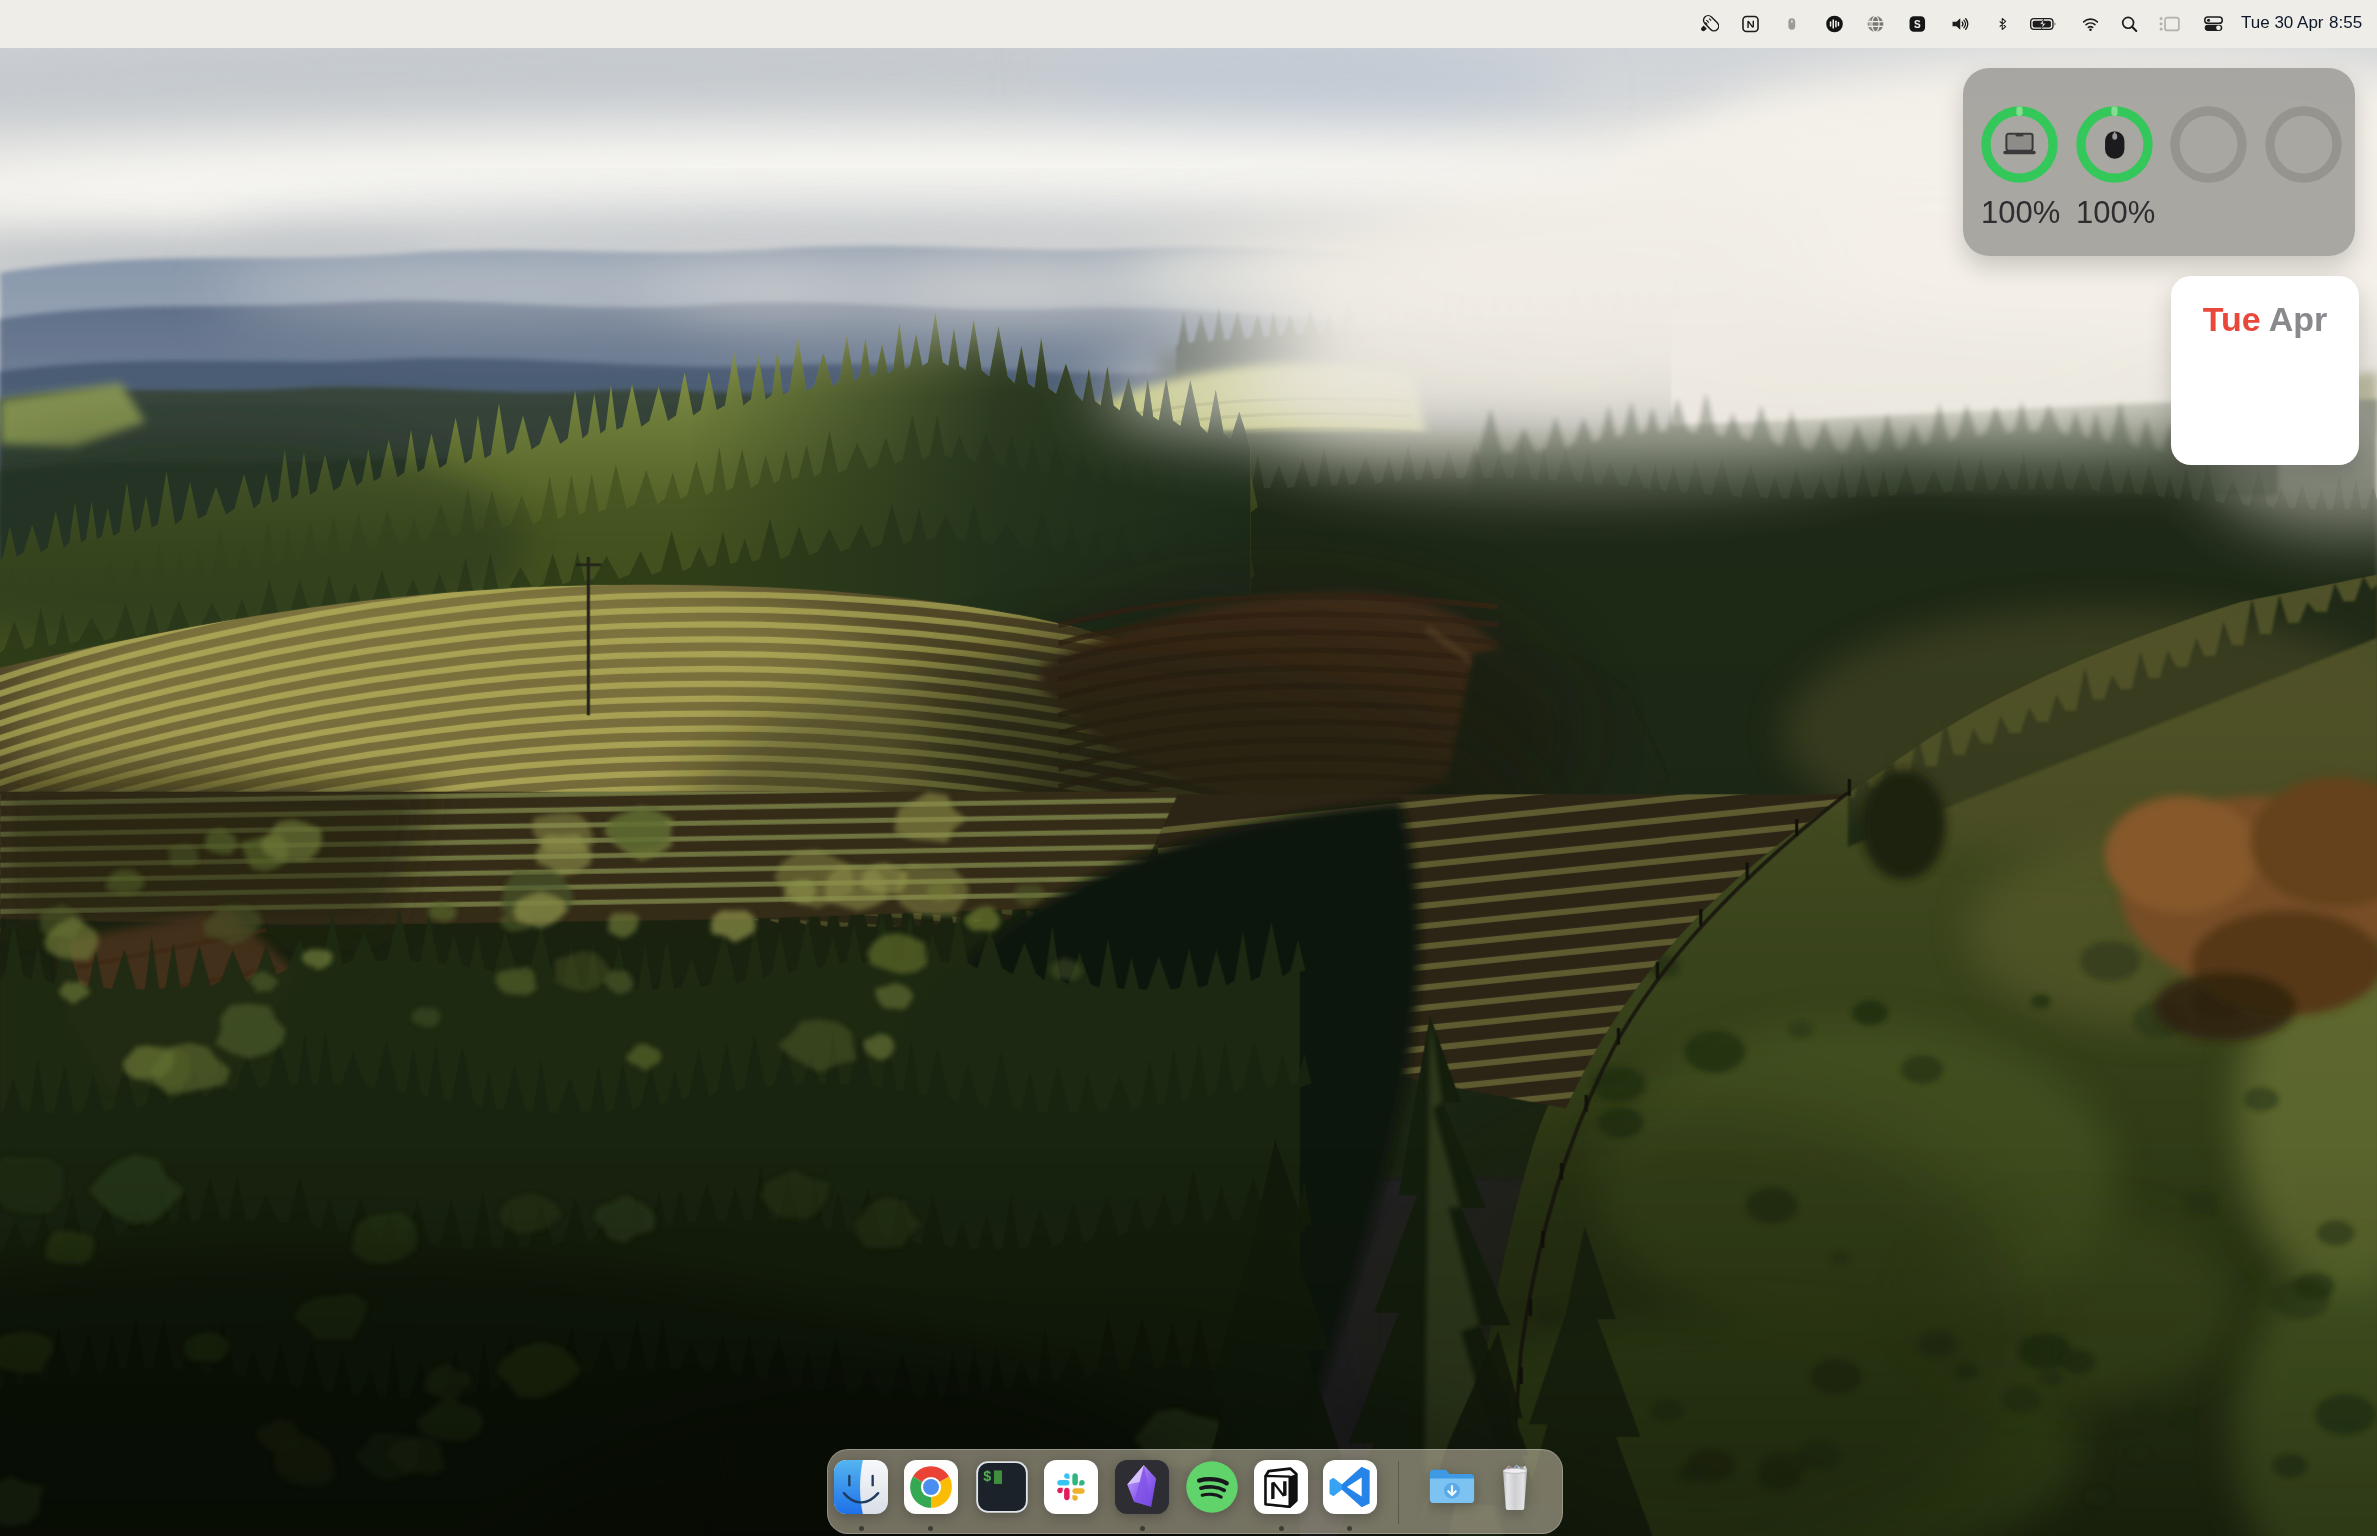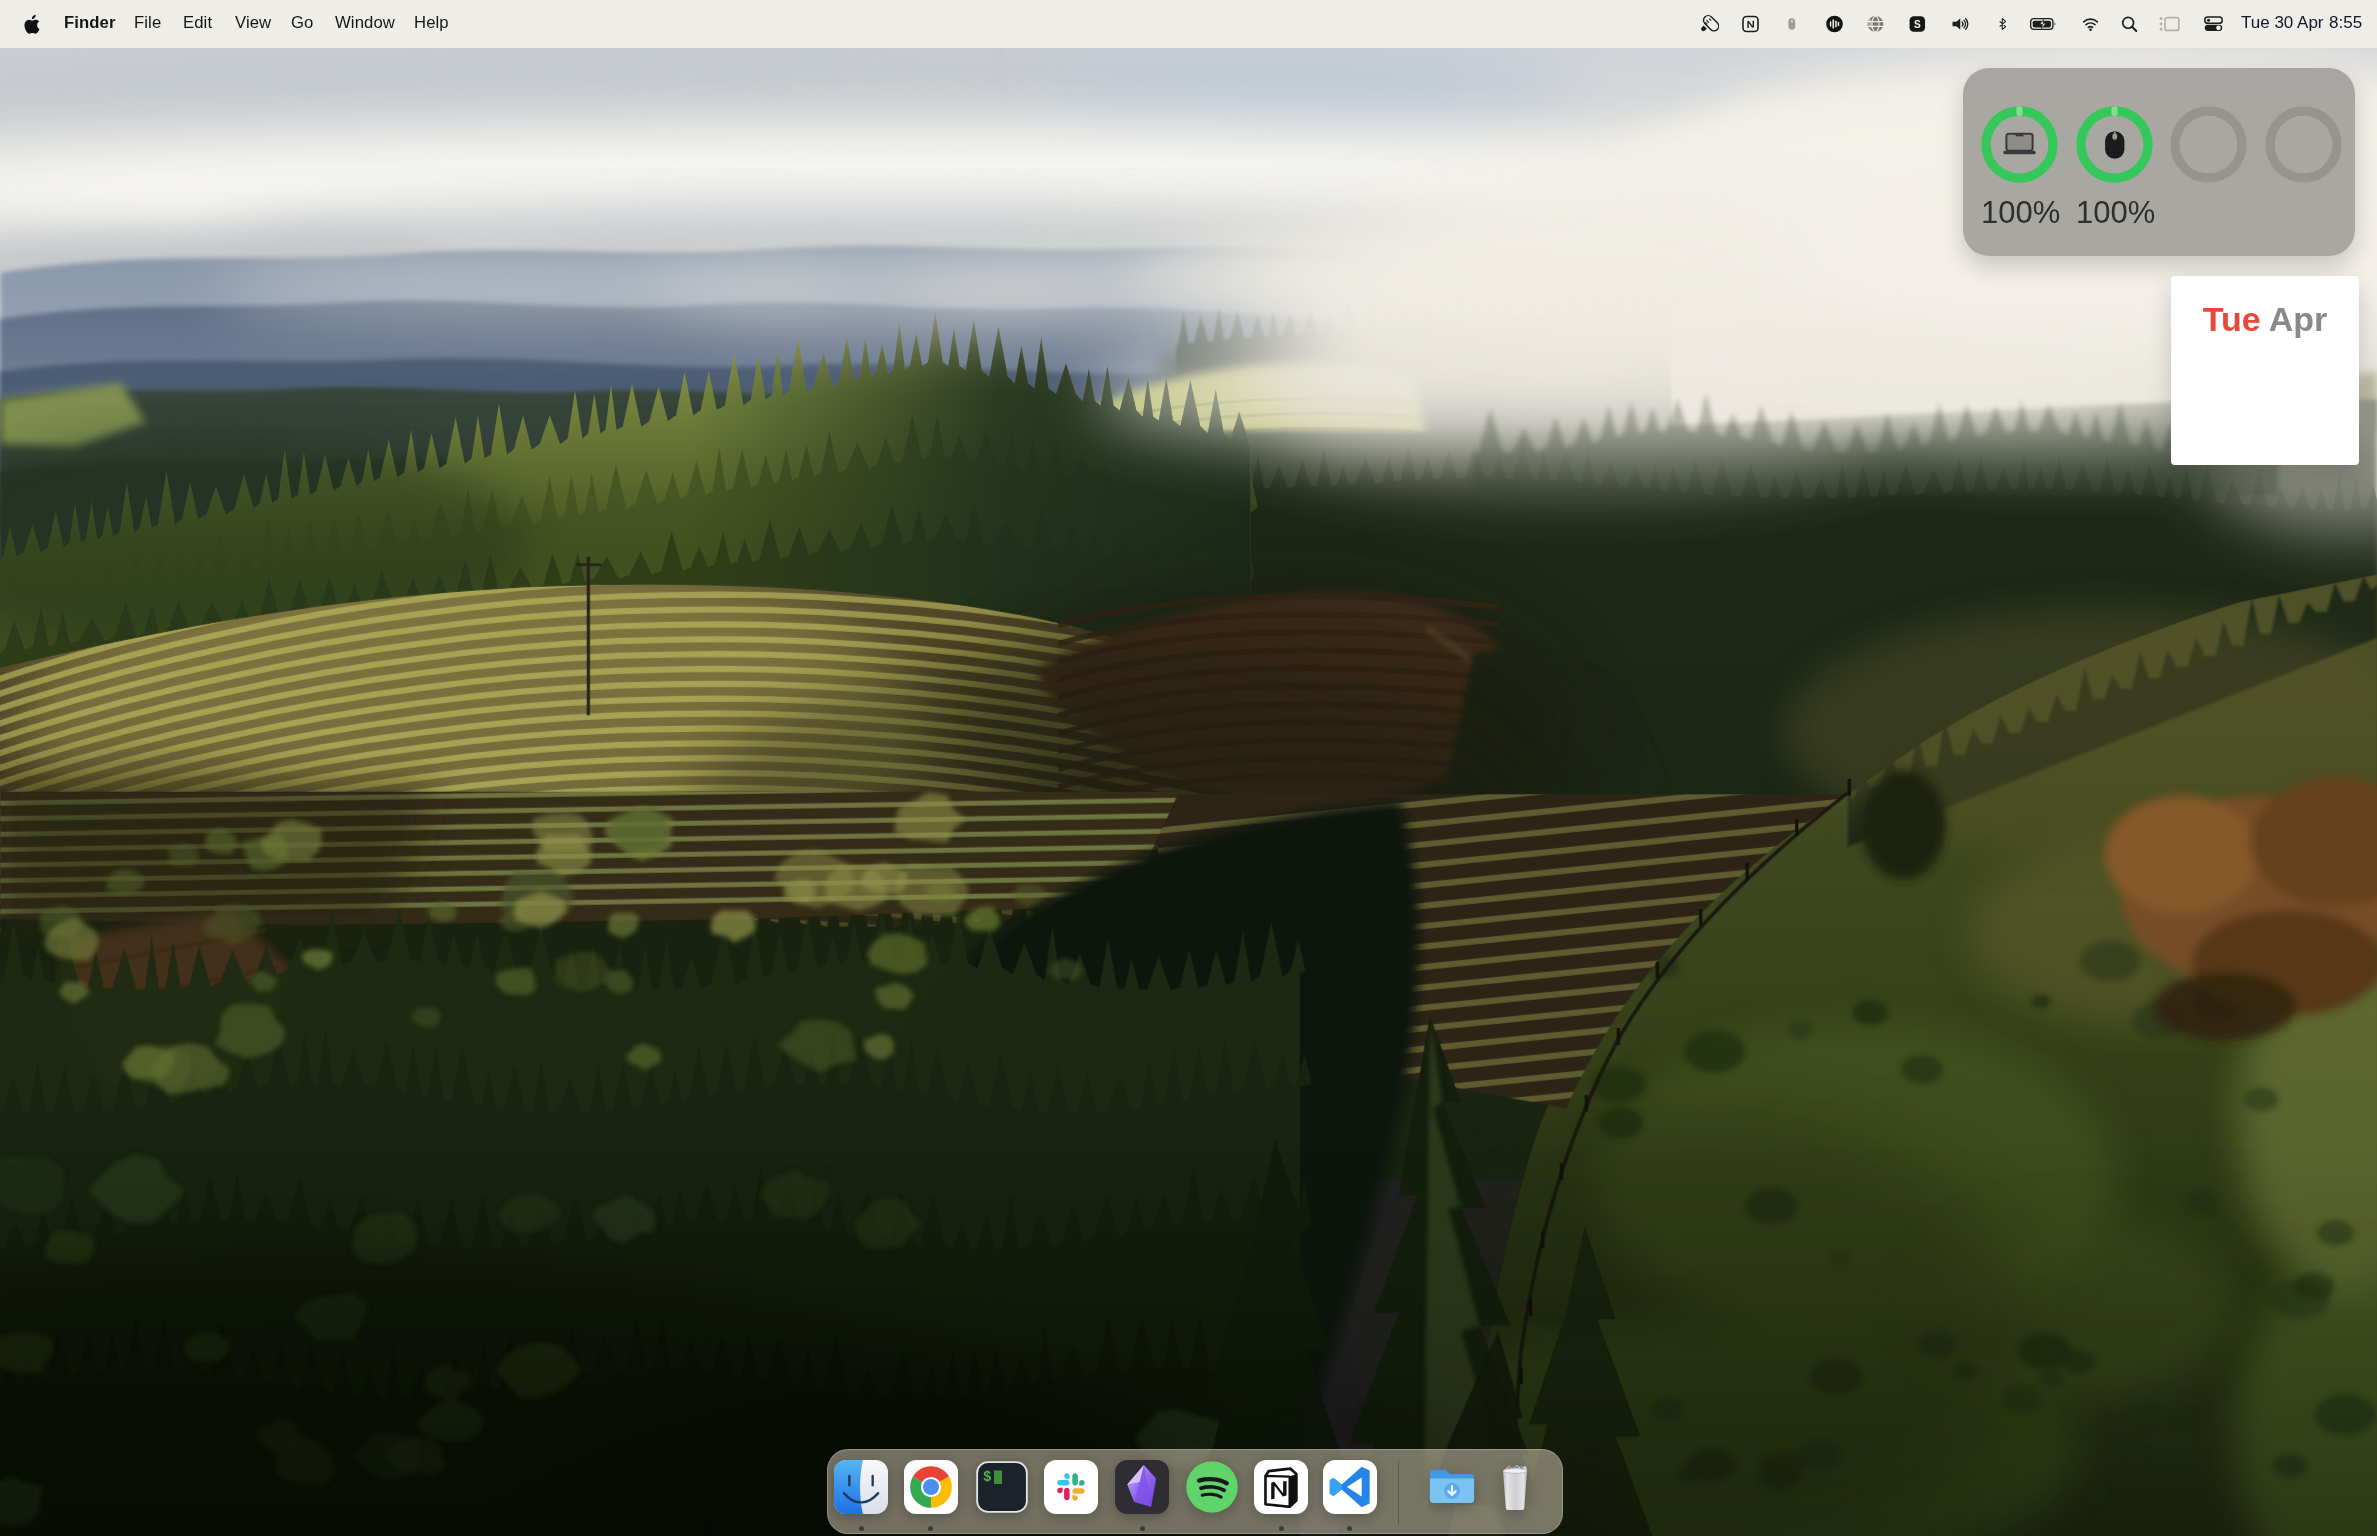--- a/index.html
+++ b/index.html
@@ -12,21 +12,21 @@
 .mright { position:absolute; left:0; top:0; width:2377px; height:48px; }
 .mi { position:absolute; top:50%; transform:translateY(-50%); width:42px; display:flex; align-items:center; justify-content:center; }
 .mi svg { display:block; }
 .mclock { position:absolute; top:50%; transform:translateY(-54%); font-size:17px; color:#0f172a; white-space:nowrap; }
 #battw { position:absolute; left:1963px; top:68px; width:392px; height:188px; border-radius:26px; background:rgba(163,161,157,0.94); box-shadow:0 11px 25px rgba(0,0,0,0.18); }
 .ringwrap { position:absolute; top:38px; width:77px; height:77px; }
 .ringwrap > svg.ringsvg { position:absolute; left:0; top:0; }
 .ricon { position:absolute; left:0; top:0; width:77px; height:77px; display:flex; align-items:center; justify-content:center; }
 .ricon svg { display:block; }
 .pct { position:absolute; top:127px; width:77px; text-align:center; font-size:31px; color:#2e2e30; }
-#calw { position:absolute; left:2171px; top:276px; width:188px; height:189px; border-radius:4px; background:#fff; box-shadow:0 11px 25px rgba(0,0,0,0.18); text-align:center; }
+#calw { position:absolute; left:2171px; top:276px; width:188px; height:189px; border-radius:20px; background:#fff; box-shadow:0 11px 25px rgba(0,0,0,0.18); text-align:center; }
 .calhead { margin-top:23.5px; font-size:34px; font-weight:bold; letter-spacing:0px; }
 .tue { color:#e8473a; }
 .apr { color:#88888d; }
 .cal30 { margin-top:-17.3px; font-size:121px; font-weight:600; color:#1f1f21; letter-spacing:-1.2px; padding-right:6.2px; }
 #dock { position:absolute; left:827px; top:1449px; width:736px; height:85px; border-radius:21px; background:rgba(205,196,175,0.55); border:0.6px solid rgba(255,255,255,0.25); }
 .dicon { position:absolute; top:10px; width:54px; height:54px; }
 .dicon svg { display:block; filter:drop-shadow(0 3.7px 6.2px rgba(0,0,0,0.25)); }
 .ddot { position:absolute; top:76px; width:5px; height:5px; border-radius:50%; background:#2f2f2c; opacity:0.8; }
 .dsep { position:absolute; left:570px; top:11px; width:1.2px; height:63px; background:rgba(40,40,35,0.35); }
 </style></head>
@@ -418,34 +418,20 @@
       <path d="M2310,1640 L2360,1780 L2330,1780 L2400,1950 L2360,1950 L2440,2140 L2390,2140 L2470,2350 L2420,2350 L2480,2482 L2160,2482 L2220,2330 L2180,2330 L2260,2120 L2220,2120 L2290,1930 L2260,1930 Z" fill="#141e0d"></path>
       <path d="M2310,1640 L2330,1780 L2315,1790 L2360,1950 L2340,1950 L2390,2140 L2360,2150 L2420,2350 L2390,2350 L2430,2482 L2300,2482 Z" fill="#46532a" opacity="0.5" filter="url(#b4)"></path>
       <path d="M2560,1980 L2610,2130 L2580,2130 L2650,2320 L2610,2320 L2670,2482 L2450,2482 L2500,2300 L2470,2300 L2530,2120 Z" fill="#17200e" opacity="0.9"></path>
       <path d="M2420,2150 L2460,2290 L2435,2290 L2490,2430 L2350,2430 L2340,2482 L2290,2482 L2340,2330 Z" fill="#141c0c" opacity="0.9"></path>
       <path d="M2060,1840 L2110,1990 L2080,1990 L2150,2180 L2110,2180 L2180,2390 L2020,2390 L2000,2482 L1920,2482 L1980,2260 L1950,2260 L2020,2020 Z" fill="#111a0b" opacity="0.95"></path>
       <rect x="0" y="1850" width="3840" height="632" fill="url(#botshade)"></rect>
       <ellipse cx="500" cy="2550" rx="1500" ry="520" fill="#000000" opacity="0.28" filter="url(#b50)"></ellipse>
       <ellipse cx="1700" cy="2600" rx="900" ry="450" fill="#000000" opacity="0.12" filter="url(#b50)"></ellipse>
     </svg></div>
 <div id="menubar">
-<div class="mleft">
-<span class="apl">
-        <svg viewBox="0 0 24 24" width="25" height="25" style="display:block">
-          <path d="M16.4 12.6c0-2.2 1.8-3.3 1.9-3.4-1-1.5-2.6-1.7-3.2-1.7-1.4-.1-2.7.8-3.4.8-.7 0-1.8-.8-2.9-.8-1.5 0-2.9.9-3.7 2.2-1.6 2.7-.4 6.8 1.1 9 .7 1.1 1.6 2.3 2.8 2.2 1.1 0 1.5-.7 2.9-.7s1.7.7 2.9.7c1.2 0 2-1.1 2.7-2.2.9-1.2 1.2-2.4 1.2-2.5-.1 0-2.3-.9-2.3-3.6zM14.1 5.6c.6-.8 1-1.8.9-2.9-.9 0-2 .6-2.6 1.4-.6.7-1.1 1.8-.9 2.8 1 .1 2-.5 2.6-1.3z" fill="#111"></path>
-        </svg>
-      </span>
-<span class="mtitle b" style="left:64px">Finder</span>
-<span class="mtitle" style="left:134px">File</span>
-<span class="mtitle" style="left:183px">Edit</span>
-<span class="mtitle" style="left:235px">View</span>
-<span class="mtitle" style="left:291px">Go</span>
-<span class="mtitle" style="left:335px">Window</span>
-<span class="mtitle" style="left:414px">Help</span>
-</div>
 <div class="mright">
       <span class="mi" style="left:1689px">
         <svg viewBox="0 0 24 24" width="18.6" height="18.6">
           <g fill="#1c1c1c">
             <path d="M13.5 3 A6 6 0 0 0 5 11.5 L12.5 19 A6 6 0 0 0 21 10.5 Z" fill="none" stroke="#1c1c1c" stroke-width="1.8"></path>
             <path d="M7 7 l3.2 3.2 M10.5 5 l2.6 2.6 M5.5 10 l2.6 2.6" stroke="#1c1c1c" stroke-width="1.6"></path>
             <path d="M3.5 14 l4 4 l-2.5 2.5 a2.8 2.8 0 0 1 -4 -4 Z"></path>
           </g>
         </svg>
       </span>

